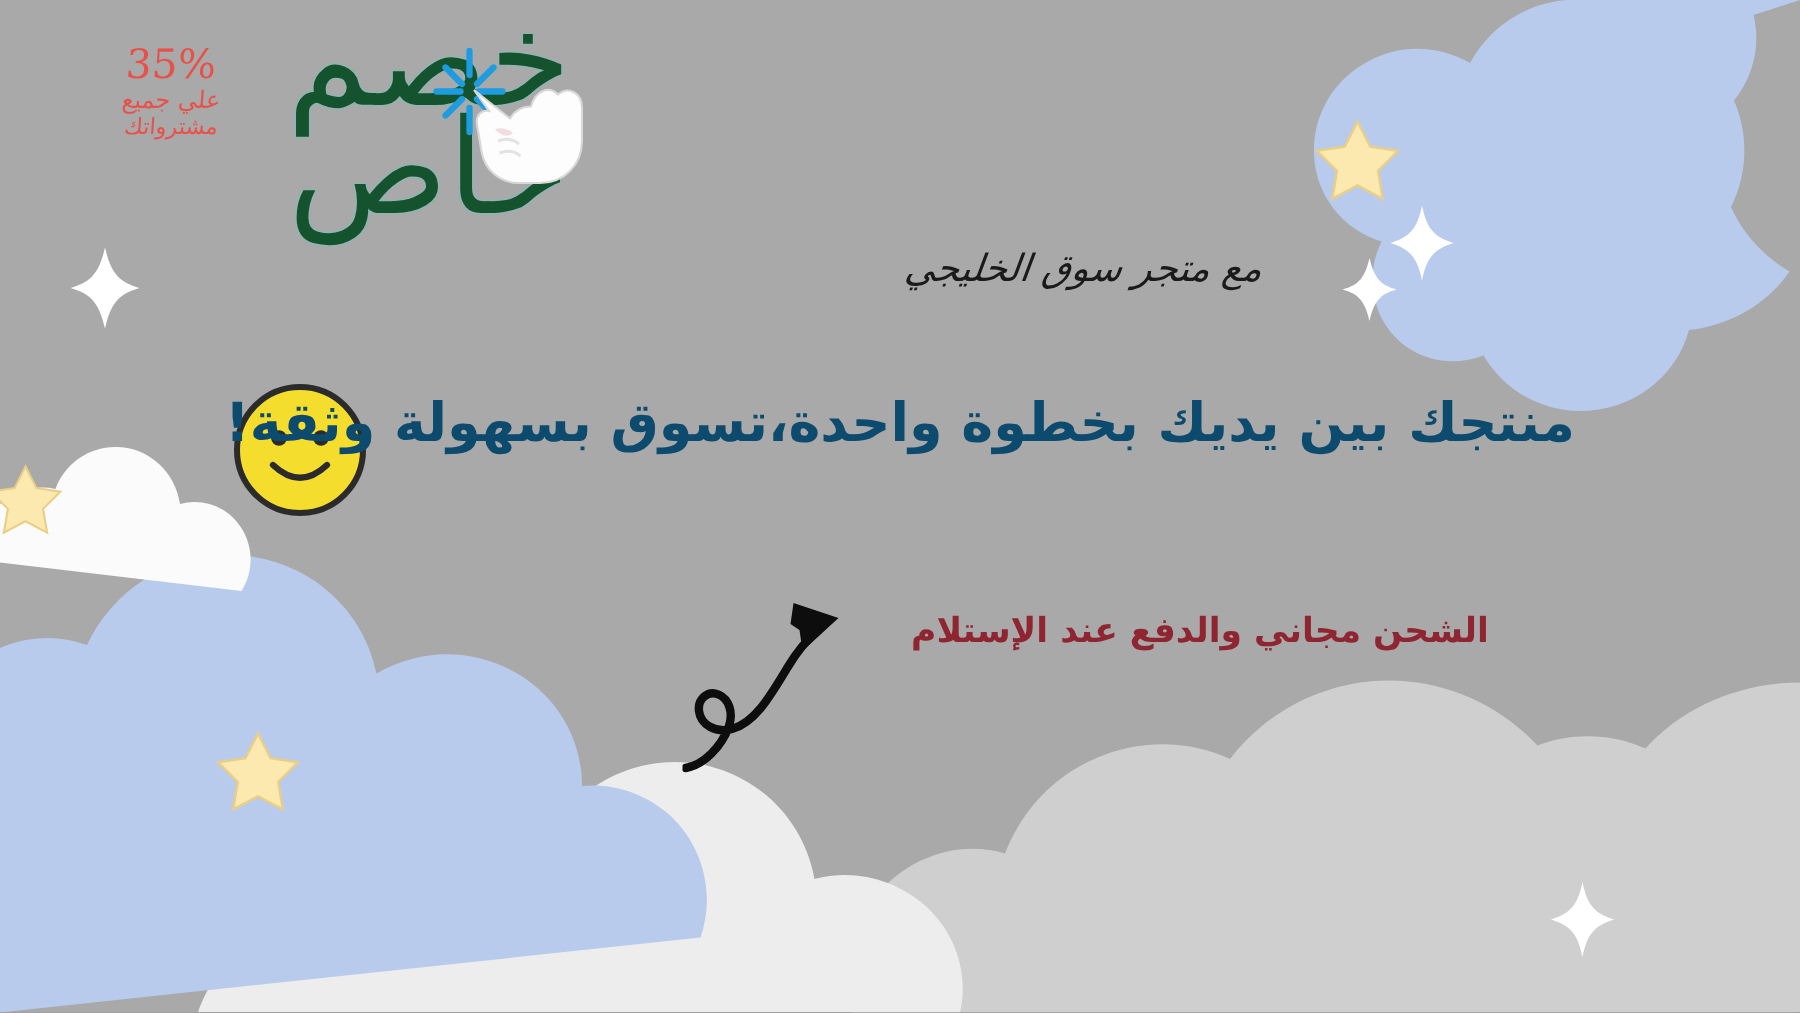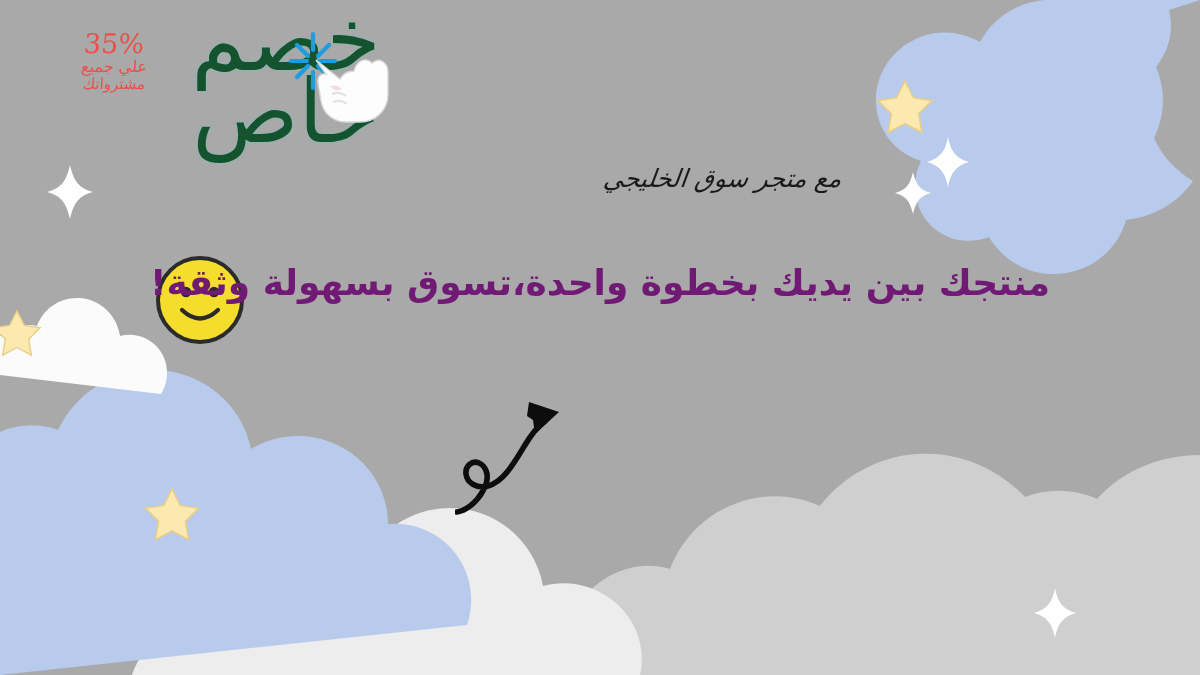--- a/index.html
+++ b/index.html
@@ -102,21 +102,21 @@
     transform: skewX(-7deg);
     font-family: "DejaVu Sans", "Liberation Sans", sans-serif;
   }
   #headline {
     position: absolute;
     right: 90px;
     top: 263px;
     width: 1020px;
     text-align: center;
     direction: rtl;
-    color: #701a75;
+    color: #0c4a6e;
     font-size: 36px;
     font-weight: bold;
     line-height: 1.1;
     white-space: nowrap;
   }
   #shipping-note {
     position: absolute;
     right: 185px;
     top: 409px;
     width: 430px;
@@ -297,14 +297,15 @@
       <path d="M44,62 q7,-2 12,3 q-6,4 -12,-3 Z" fill="#efd9d9" opacity=".9"></path>
       <path d="M46,70 q8,-3 14,2" fill="none" stroke="#e3e3e3" stroke-width="2"></path>
       <path d="M47,78 q8,-3 14,2" fill="none" stroke="#e3e3e3" stroke-width="2"></path>
     </svg>
   </div>
 
   <div id="subline">مع متجر سوق الخليجي</div>
 
   <div id="headline">منتجك بين يديك بخطوة واحدة،تسوق بسهولة وثقة!</div>
 
+  <div id="shipping-note">الشحن مجاني والدفع عند الإستلام</div>
 
 </div>
 
 </body></html>

